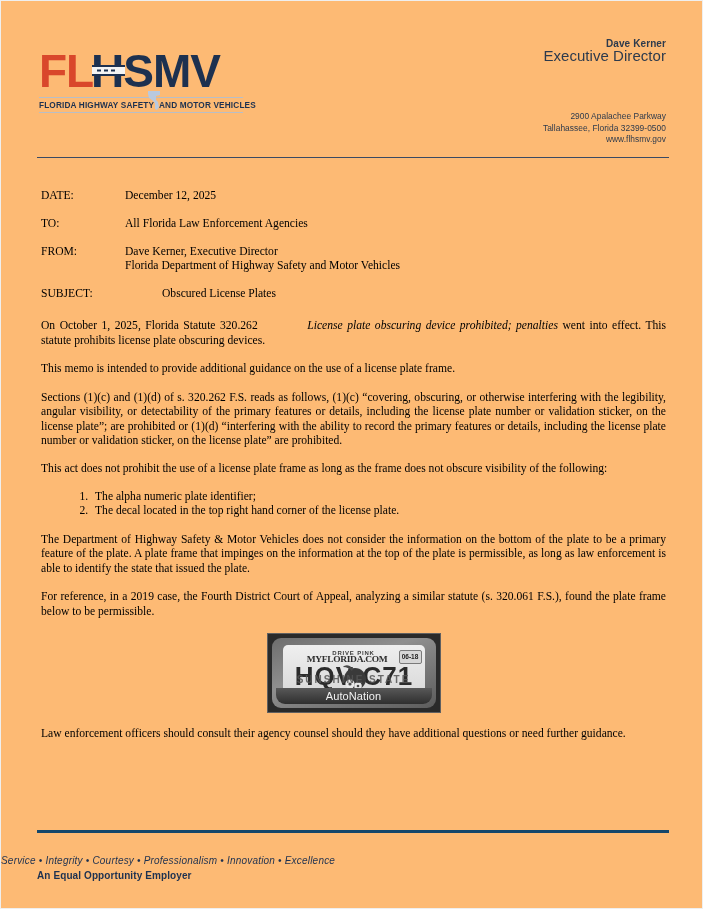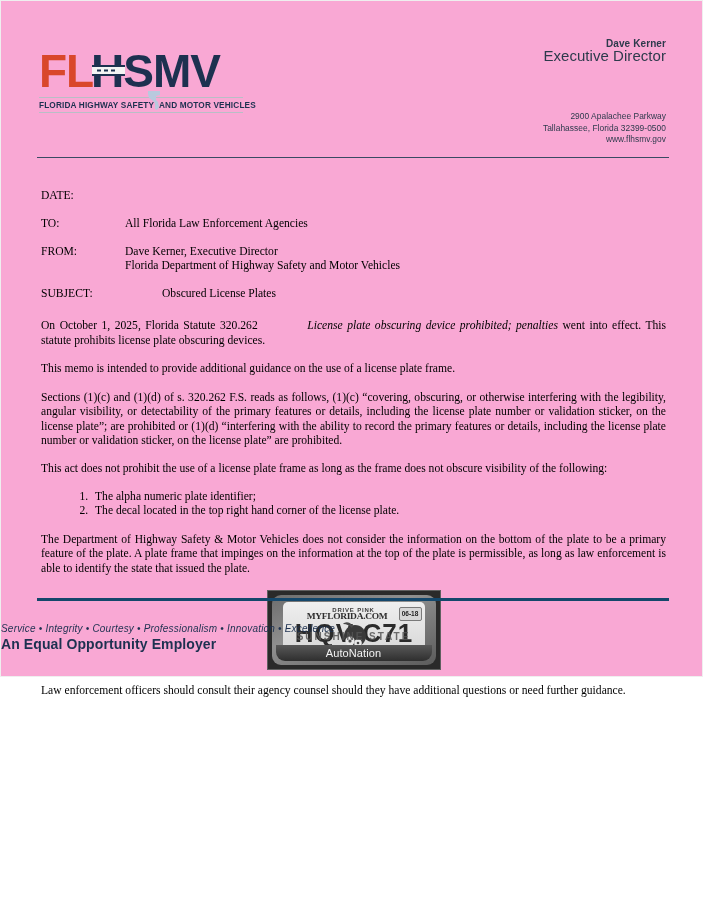--- a/index.html
+++ b/index.html
@@ -10,22 +10,22 @@
   body {
     width: 703px;
     height: 909px;
     overflow: hidden;
     font-family: "Liberation Serif", serif;
     color: #000;
   }
   .page {
     position: relative;
     width: 703px;
-    height: 677px;
-    background: #f9a8d4;
+    height: 909px;
+    background: #fdba74;
     box-sizing: border-box;
     border: 1px solid #efefef;
   }
 
   
   .header {
     position: relative;
     padding: 28px 32px 0 38px;
     height: 120px;
     box-sizing: border-box;
@@ -277,24 +277,25 @@
     font-family: "Liberation Sans", sans-serif;
     color: #1d3150;
   }
   .footer-values {
     font-style: italic;
     font-size: 10px;
     letter-spacing: 0.2px;
     line-height: 15px;
   }
   .footer-eoe {
-    font-size: 14px;
+    font-size: 10px;
     font-weight: bold;
     line-height: 16px;
     letter-spacing: 0.1px;
+    padding-left: 36px;
   }
 </style>
 </head>
 <body>
 
 <div class="page">
 
   <div class="header">
 
     <div class="logo-block">
@@ -338,20 +339,21 @@
       <div>www.flhsmv.gov</div>
     </div>
 
     <div class="header-rule"></div>
   </div>
 
   <div class="body-area">
 
     <div class="memo-row">
       <div class="memo-label">DATE:</div>
+      <div class="memo-value">December 12, 2025</div>
     </div>
 
     <div class="memo-row">
       <div class="memo-label">TO:</div>
       <div class="memo-value">All Florida Law Enforcement Agencies</div>
     </div>
 
     <div class="memo-row">
       <div class="memo-label">FROM:</div>
       <div class="memo-value">
@@ -373,20 +375,21 @@
 
     <p class="para tight">This act does not prohibit the use of a license plate frame as long as the frame does not obscure visibility of the following:</p>
 
     <ol class="list">
       <li>The alpha numeric plate identifier;</li>
       <li>The decal located in the top right hand corner of the license plate.</li>
     </ol>
 
     <p class="para">The Department of Highway Safety &amp; Motor Vehicles does not consider the information on the bottom of the plate to be a primary feature of the plate. A plate frame that impinges on the information at the top of the plate is permissible, as long as law enforcement is able to identify the state that issued the plate.</p>
 
+    <p class="para">For reference, in a 2019 case, the Fourth District Court of Appeal, analyzing a similar statute (s. 320.061 F.S.), found the plate frame below to be permissible.</p>
 
     <div class="plate-figure">
       <div class="plate-frame">
         <div class="plate-face">
           <div class="plate-drivepink">DRIVE PINK</div>
           <div class="plate-myflorida">MYFLORIDA.COM</div>
           <div class="plate-decal">06-18</div>
           <div class="plate-number">HQV C71</div>
           <svg class="plate-orange" viewBox="0 0 34 31" xmlns="http://www.w3.org/2000/svg">
             <circle cx="18" cy="17" r="11" fill="#3a3a3a"></circle>

